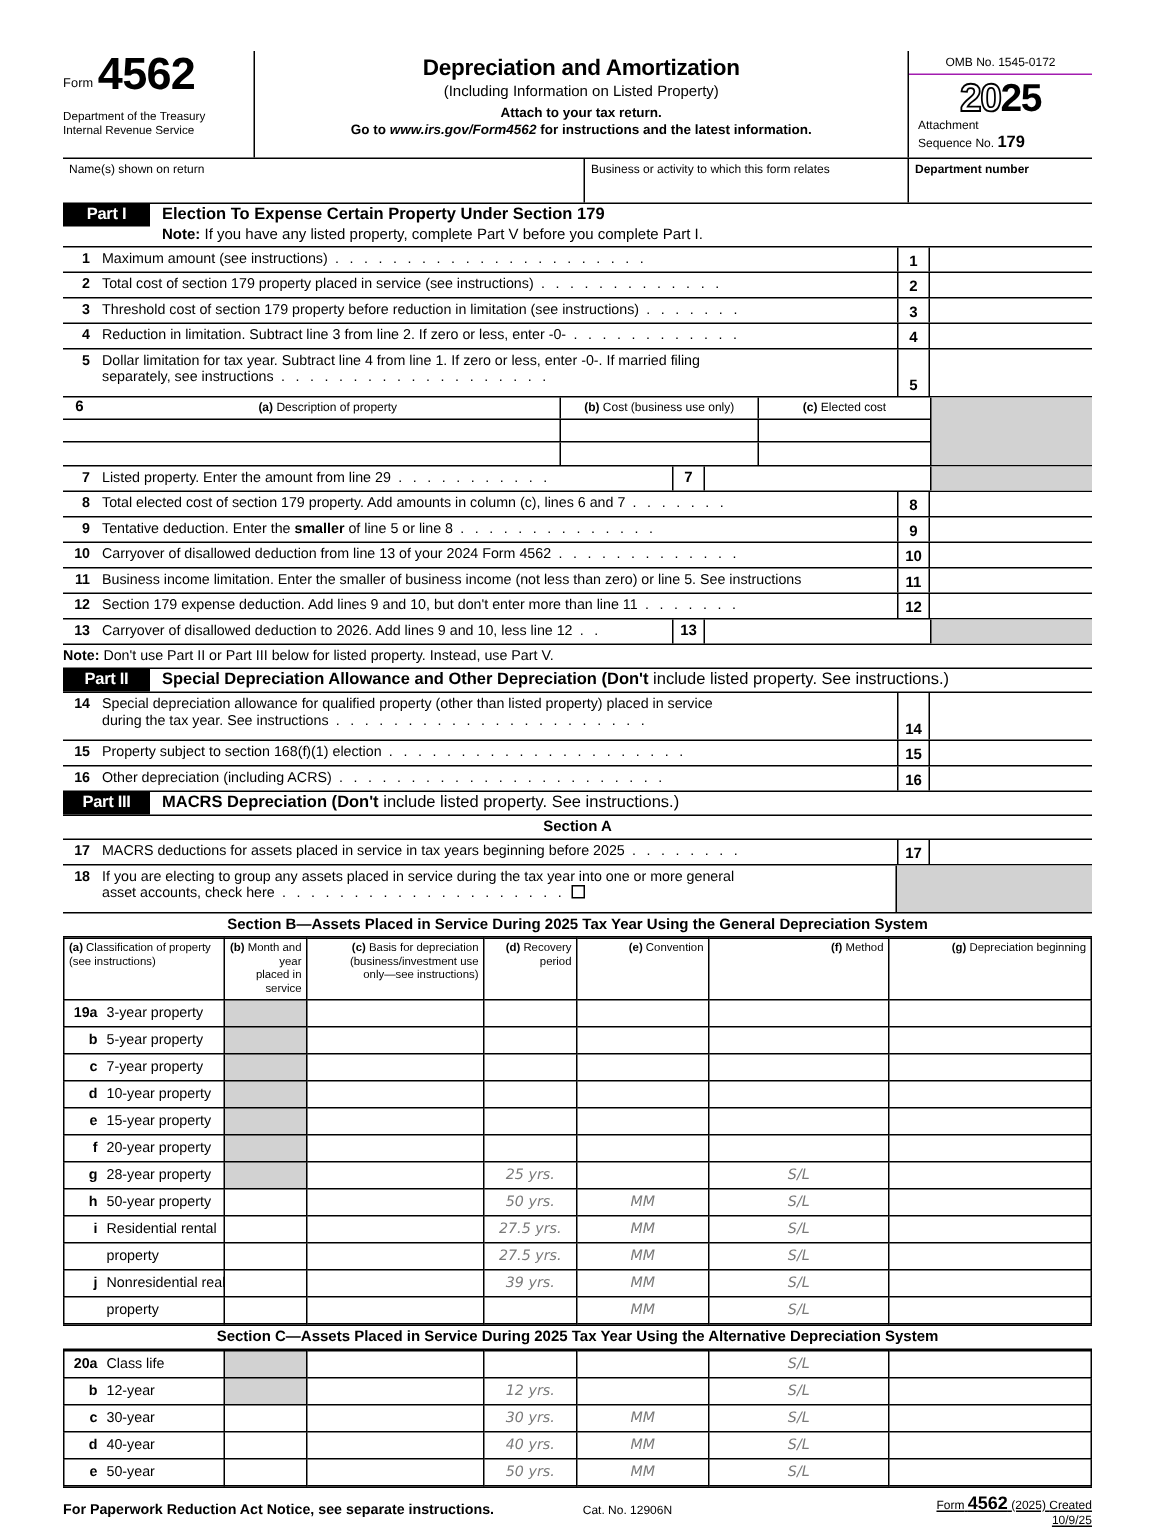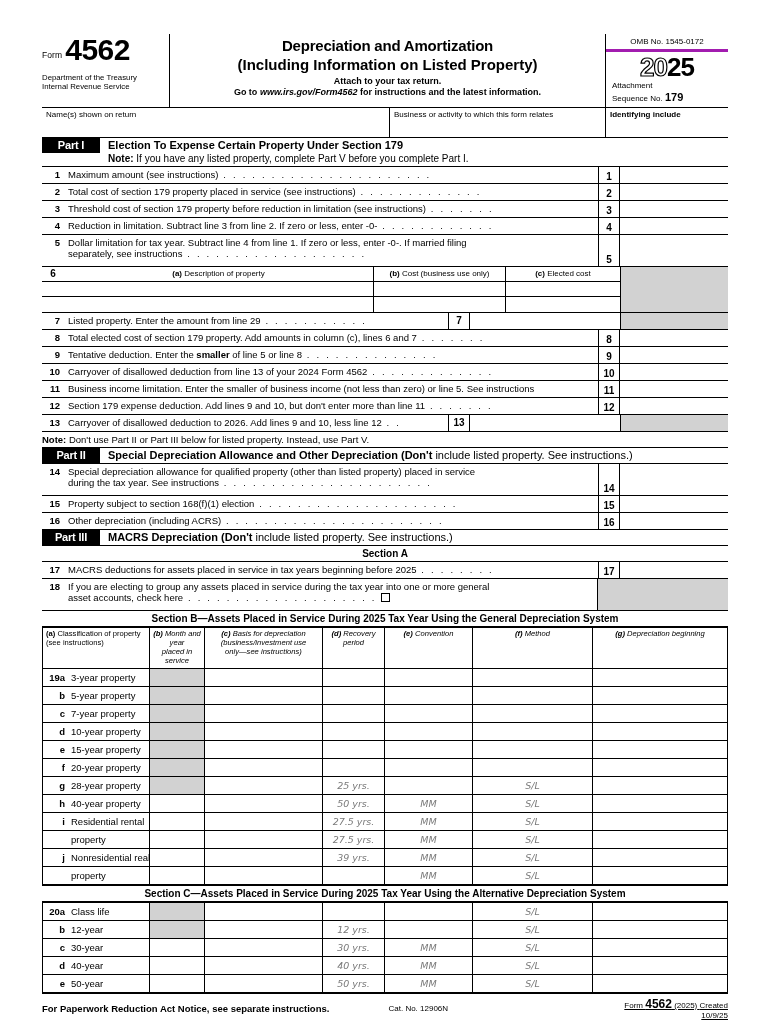--- a/index.html
+++ b/index.html
@@ -17,26 +17,26 @@
 
   
   .masthead { display: flex; border-bottom: 1.5px solid #000; }
   .mh-left { width: 128px; padding: 2px 2px 2px 0; border-right: 1.5px solid #000; }
   .mh-formline { display: flex; align-items: flex-end; gap: 3px; }
   .mh-formword { font-size: 8.5px; padding-bottom: 5px; letter-spacing: .1px; }
   .mh-number { font-size: 30px; font-weight: bold; line-height: .95; letter-spacing: -0.5px; }
   .mh-dept { font-size: 7.8px; line-height: 1.22; margin-top: 8px; }
   .mh-center { flex: 1 1 auto; text-align: center; padding: 3px 4px 2px; border-right: 1.5px solid #000; }
   .mh-title { font-size: 15px; font-weight: bold; letter-spacing: -.2px; }
-  .mh-sub { font-size: 15px; font-weight: bold; margin-top: 2px; text-align: center; }
+  .mh-sub { font-size: 10px; font-weight: normal; margin-top: 2px; text-align: center; }
   .mh-attach { font-size: 9px; font-weight: bold; margin-top: 3px; }
   .mh-goto { font-size: 9px; font-weight: bold; margin-top: 1px; }
   .mh-goto i { font-style: italic; }
   .mh-right { width: 122px; text-align: center; }
-  .mh-omb { font-size: 8px; padding: 3px 0 3px; border-bottom: 3px solid #a21caf; }
+  .mh-omb { font-size: 8px; padding: 3px 0 3px; border-bottom: 1px solid #a21caf; }
   .mh-year { font-size: 26px; font-weight: bold; line-height: 1.05; padding-top: 2px; letter-spacing: -1px; }
   .mh-year .hollow { color: #fff; -webkit-text-stroke: 1.2px #000; }
   .mh-seq { font-size: 8px; line-height: 1.25; padding-bottom: 2px; text-align: left; padding-left: 6px; }
   .mh-seq b { font-size: 11px; }
 
   
   .namerow { display: flex; height: 30px; border-bottom: 1.5px solid #000; }
   .namerow > div { padding: 2px 4px; font-size: 8px; }
   .nm-a { width: 348px; border-right: 1px solid #000; }
   .nm-b { flex: 1 1 auto; border-right: 1px solid #000; }
@@ -84,21 +84,21 @@
   
   .sectband { text-align: center; font-size: 10px; font-weight: bold;
               border-bottom: 1px solid #000; padding: 2px 0 2px; }
 
   
   table.grid { border-collapse: collapse; width: 100%; table-layout: fixed; }
   table.grid th, table.grid td { border: 1px solid #000; padding: 0; }
   table.grid th { font-weight: normal; vertical-align: top; padding: 2px 3px; font-size: 7.6px; line-height: 1.18; }
   table.grid th .cl { font-weight: bold; }
   .th-a { text-align: left; }
-  .th-ctr { text-align: center; font-style: italic; }
+  .th-ctr { text-align: right; }
   td.cls { font-size: 9.5px; padding: 2px 4px 1px 2px; height: 18px; white-space: nowrap; }
   td.cls .lbl { display: inline-block; width: 22px; text-align: right; font-weight: bold; margin-right: 6px; }
   td.pre { text-align: center; font-size: 9.5px; color: #7a7a7a;
            font-family: "DejaVu Sans", sans-serif; font-style: italic; padding-top: 2px; }
   td.blank { height: 18px; }
 
   
   .footer { display: flex; align-items: center; font-size: 9px;
             border-top: 1.5px solid #000; padding-top: 3px; margin-top: 0; gap: 36px; }
   .ft-left { font-weight: bold; font-size: 9.5px; width: 330px; }
@@ -147,21 +147,21 @@
         <div>Attachment</div>
         <div><span>Sequence No.</span>
              <b>179</b></div>
       </div>
     </div>
   </div>
 
   <div class="namerow">
     <div class="nm-a">Name(s) shown on return</div>
     <div class="nm-b">Business or activity to which this form relates</div>
-    <div class="nm-c">Identifying include</div>
+    <div class="nm-c">Department number</div>
   </div>
 
   <div class="partbar" style="border-bottom:1px solid #000;">
     <div style="flex:1 1 auto;">
       <div style="display:flex;align-items:stretch;">
         <div class="partbadge">Part I</div>
         <div class="parttext">Election To Expense Certain Property Under Section 179</div>
       </div>
       <div class="partnote">
         <b>Note:</b><span> If you have any listed property, complete Part V before you complete Part I.</span>
@@ -450,21 +450,21 @@
           <tr>
             <td class="cls"><span class="lbl">g</span><span>28-year property</span></td>
             <td class="blank shade"></td>
             <td class="blank"></td>
             <td class="pre">25 yrs.</td>
             <td class="blank"></td>
             <td class="pre">S/L</td>
             <td class="blank"></td>
           </tr>
           <tr>
-            <td class="cls"><span class="lbl">h</span><span>40-year property</span></td>
+            <td class="cls"><span class="lbl">h</span><span>50-year property</span></td>
             <td class="blank"></td>
             <td class="blank"></td>
             <td class="pre">50 yrs.</td>
             <td class="pre">MM</td>
             <td class="pre">S/L</td>
             <td class="blank"></td>
           </tr>
           <tr>
             <td class="cls"><span class="lbl">i</span><span>Residential rental</span></td>
             <td class="blank"></td>

